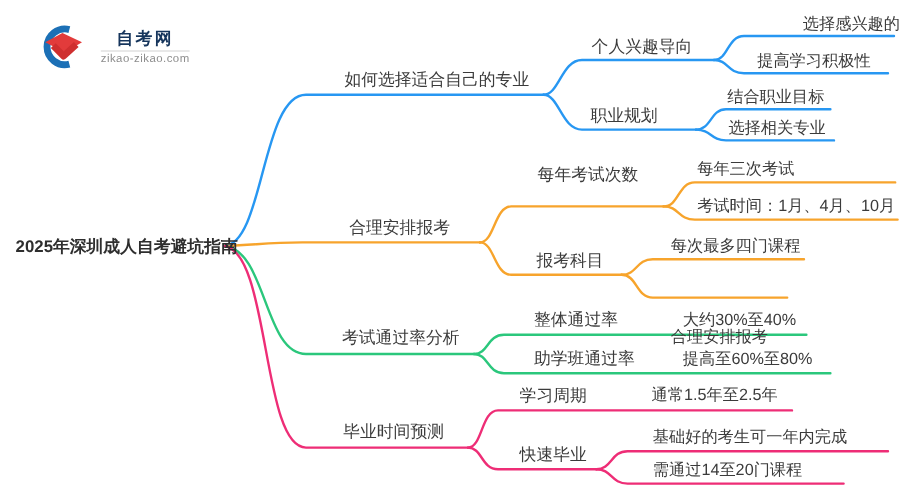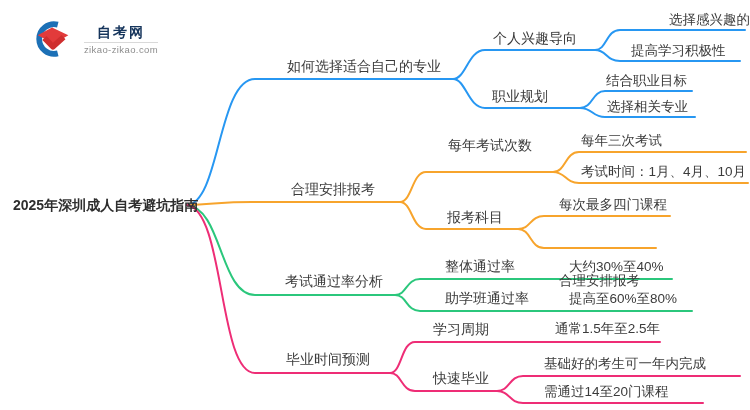--- a/index.html
+++ b/index.html
@@ -90,18 +90,18 @@
   <div class="node lv3" style="left:559px;top:228px;margin-top:44px;">合理安排报考</div>
 
   <div class="node" style="left:285px;top:273px;">考试通过率分析</div>
   <div class="node" style="left:445px;top:258px;">整体通过率</div>
   <div class="node lv3" style="left:569px;top:258px;">大约30%至40%</div>
   <div class="node" style="left:445px;top:290px;">助学班通过率</div>
   <div class="node lv3" style="left:569px;top:290px;">提高至60%至80%</div>
 
   <div class="node" style="left:286px;top:351px;">毕业时间预测</div>
   <div class="node" style="left:433px;top:321px;">学习周期</div>
-  <div class="node lv3" style="left:543px;top:320px;margin-left:12px;">通常1.5年至2.5年</div>
+  <div class="node lv3" style="left:543px;top:320px;">通常1.5年至2.5年</div>
   <div class="node" style="left:433px;top:370px;">快速毕业</div>
   <div class="node lv3" style="left:544px;top:355px;">基础好的考生可一年内完成</div>
   <div class="node lv3" style="left:544px;top:383px;">需通过14至20门课程</div>
 
 </div>
 
 </body></html>

